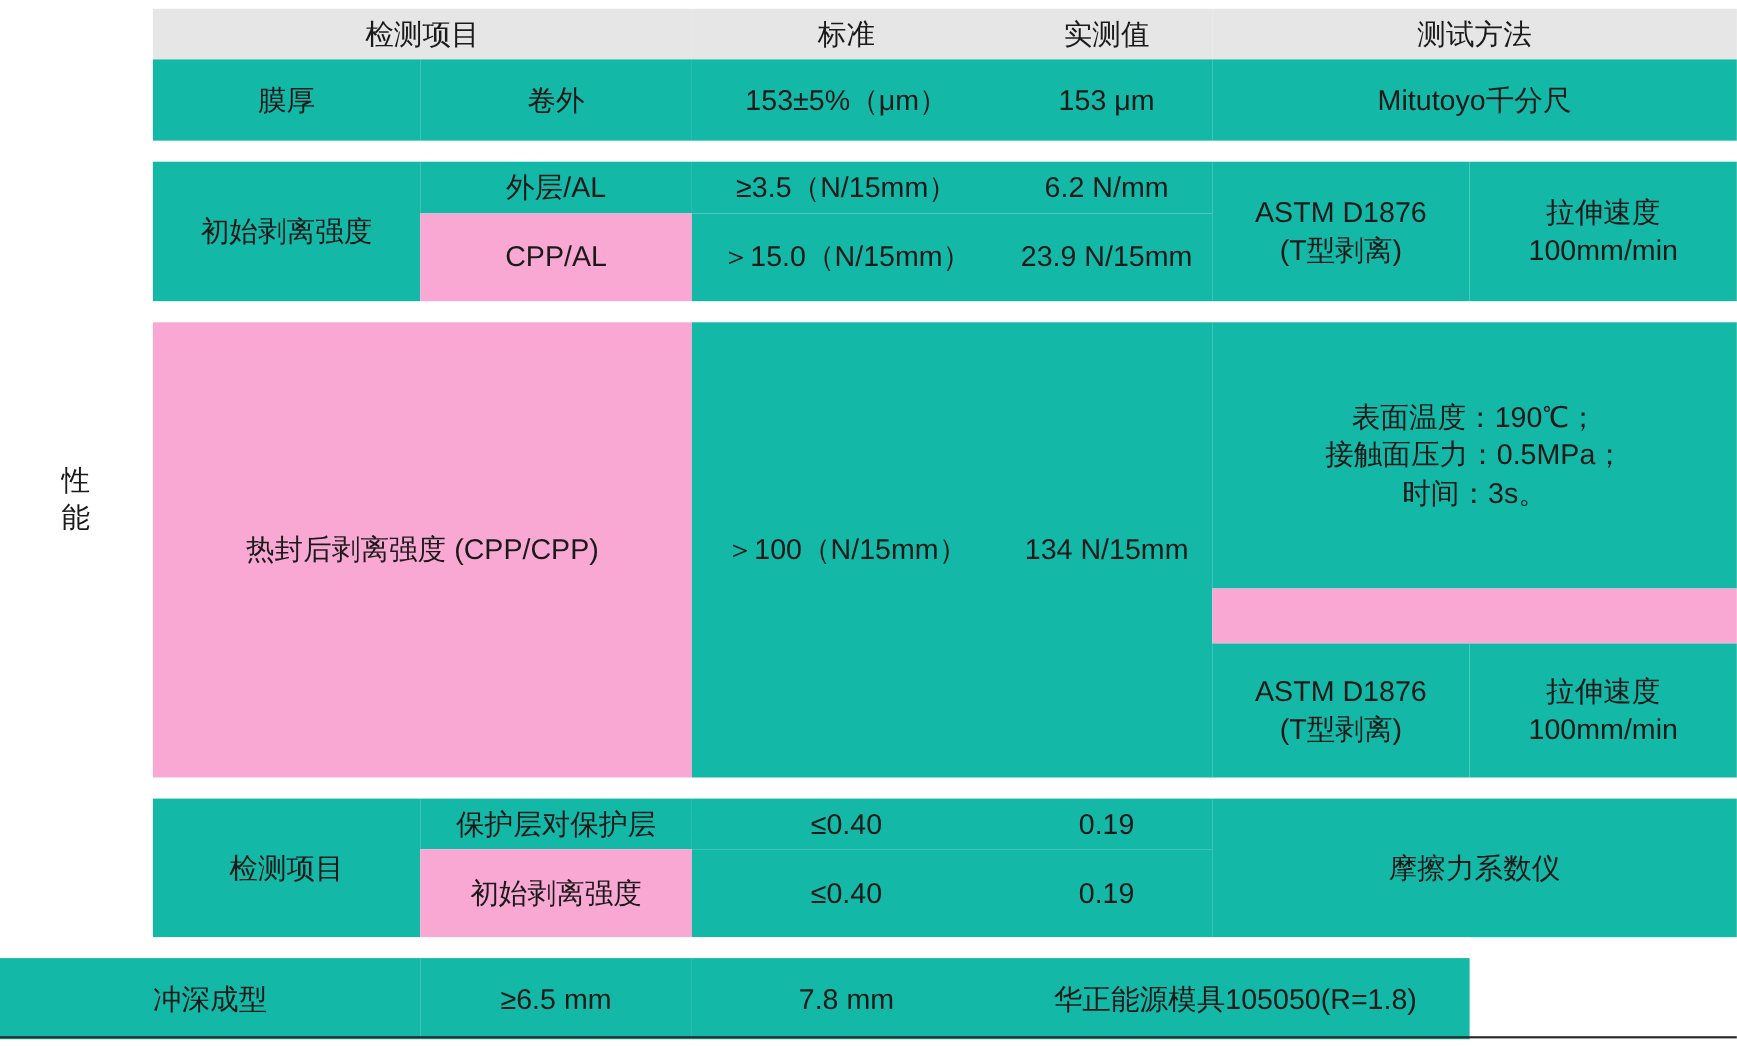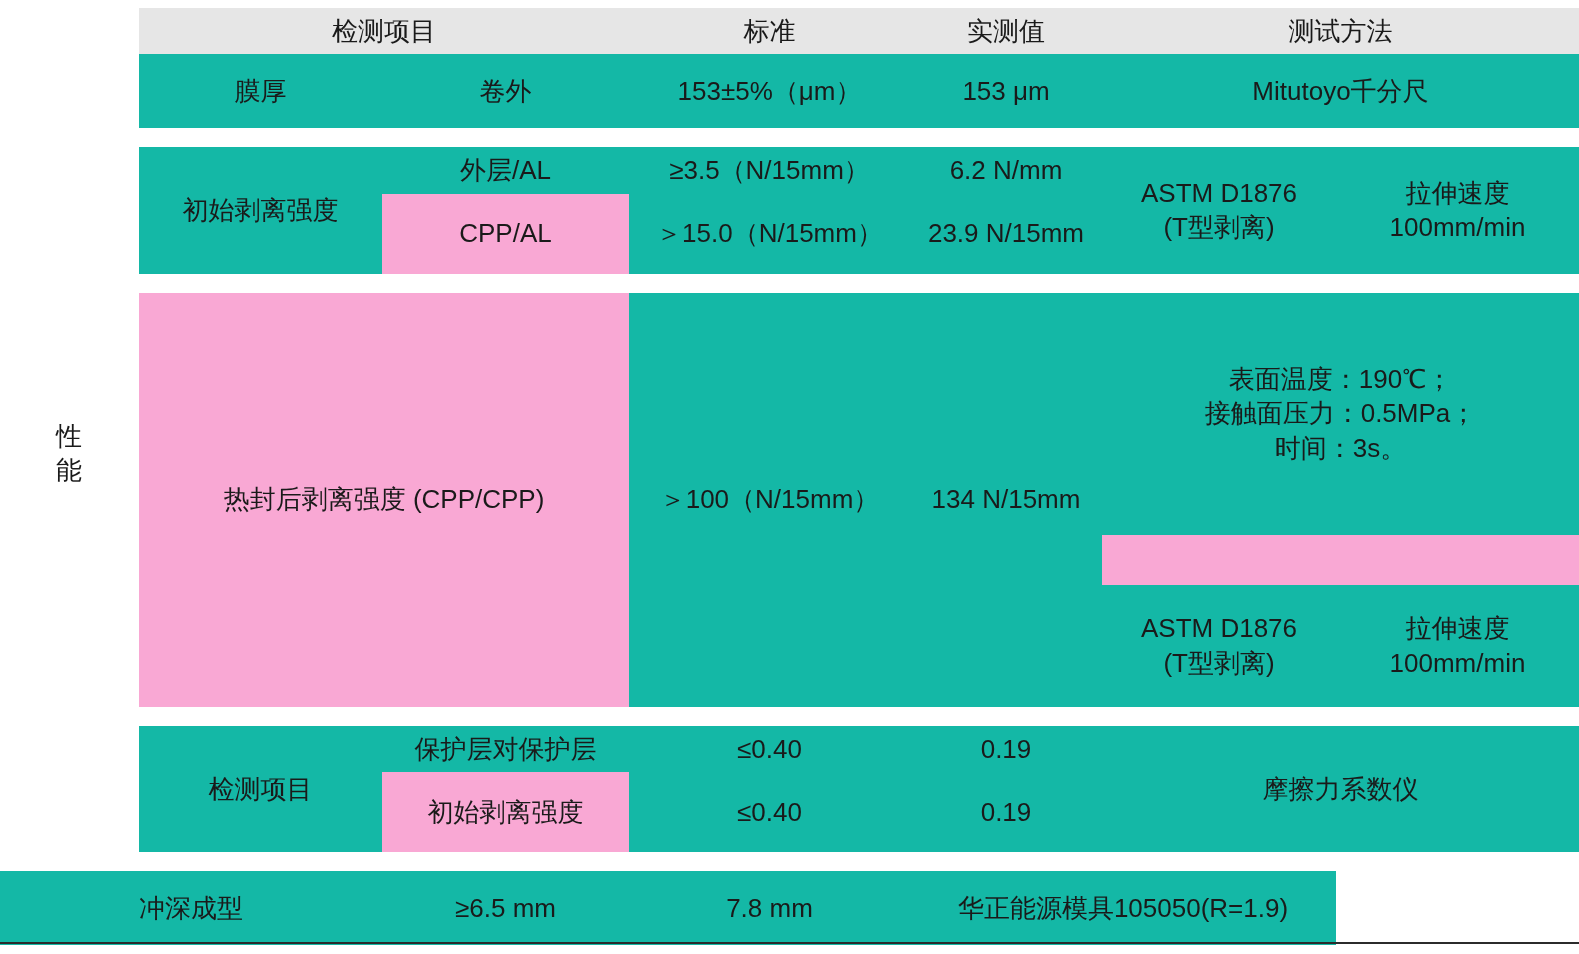--- a/index.html
+++ b/index.html
@@ -173,21 +173,21 @@
         <td class="shade">0.19</td>
       </tr>
       <tr class="gap-row">
         <td colspan="6"></td>
       </tr>
 
       <tr>
         <td class="shade tall-1" colspan="2">冲深成型</td>
         <td class="shade">≥6.5 mm</td>
         <td class="shade">7.8 mm</td>
-        <td class="shade" colspan="2">华正能源模具105050(R=1.9)</td>
+        <td class="shade" colspan="2">华正能源模具105050(R=1.8)</td>
       </tr>
       <tr class="gap-row">
         <td colspan="6"></td>
       </tr>
 
     </tbody>
   </table>
   <div class="base-line"></div>
 </div>
 

